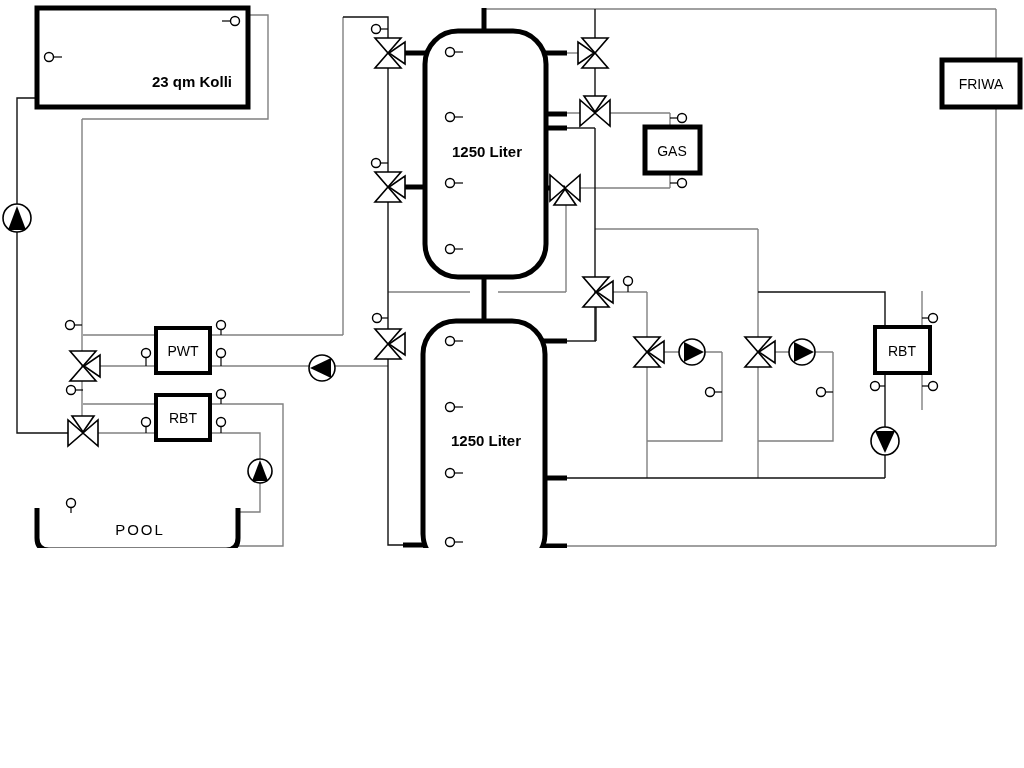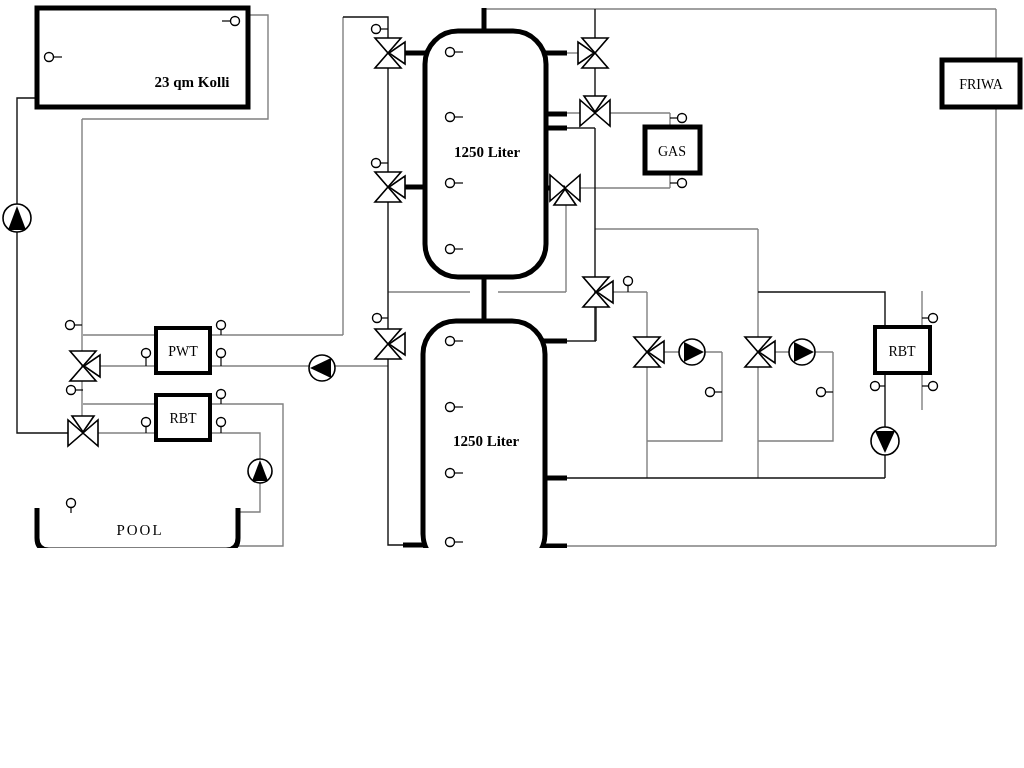--- a/index.html
+++ b/index.html
@@ -1,16 +1,16 @@
 <!DOCTYPE html>
 <html><head>
 <meta charset="utf-8">
 <style>
   html,body{margin:0;padding:0;background:#fff;}
-  #stage{width:1024px;height:548px;position:relative;font-family:Liberation Serif, serif;}
+  #stage{width:1024px;height:548px;position:relative;font-family:Liberation Sans, sans-serif;}
   svg{display:block;}
   .pg{stroke:#808080;stroke-width:1.4;fill:none;}
   .pb{stroke:#111;stroke-width:1.4;fill:none;}
   .thick{stroke:#000;stroke-width:5;fill:none;}
   .boxthin{fill:#fff;stroke:#000;stroke-width:4;}
   .boxthick{fill:#fff;stroke:#000;stroke-width:5;}
   .valve polygon{fill:#fff;stroke:#000;stroke-width:1.6;stroke-linejoin:miter;}
   .pump circle{fill:#fff;stroke:#000;stroke-width:1.6;}
   .pump polygon{fill:#000;stroke:none;}
   .sensor circle{fill:#fff;stroke:#000;stroke-width:1.4;}

